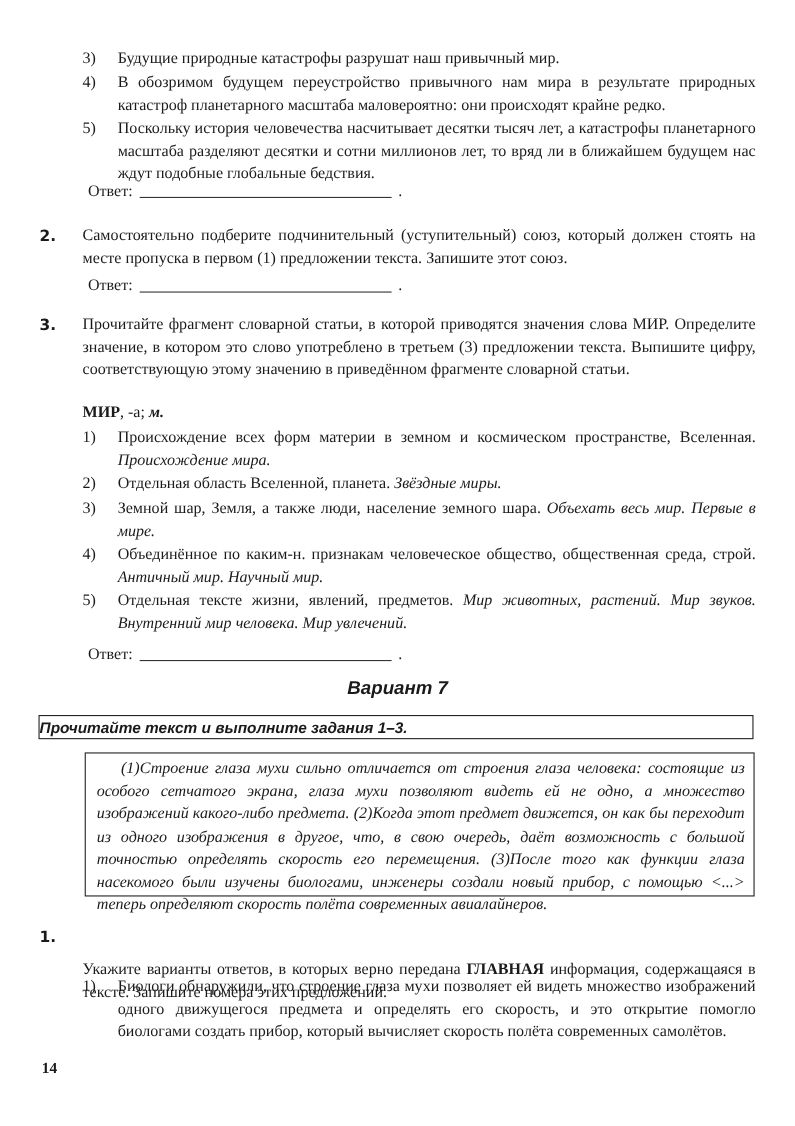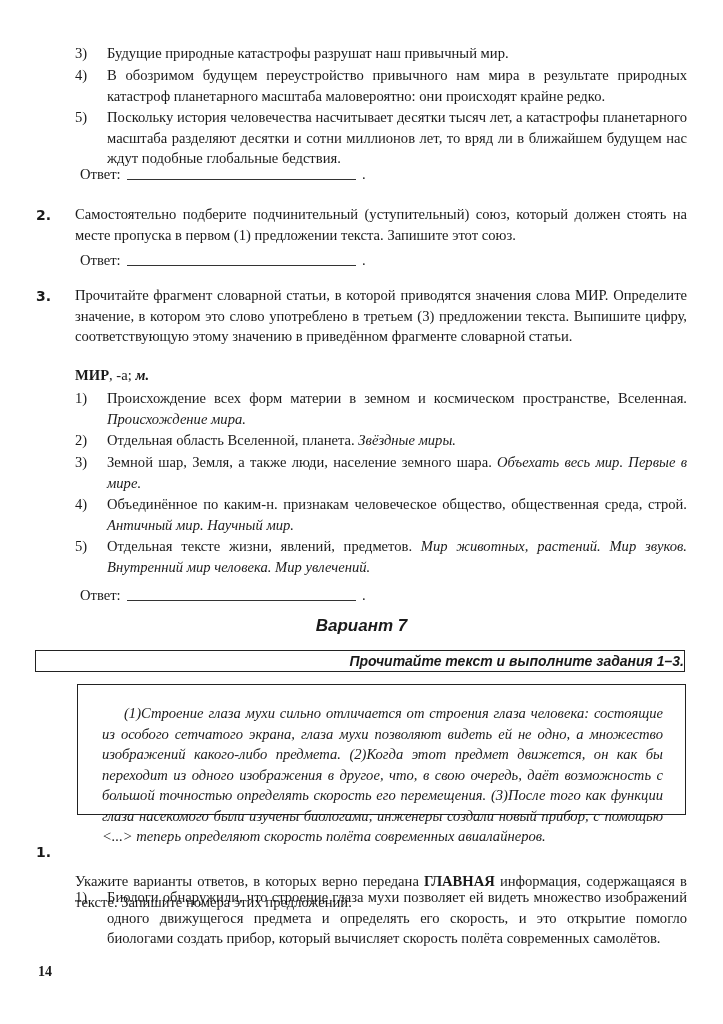--- a/index.html
+++ b/index.html
@@ -24,29 +24,29 @@
     i { font-style: italic; }
     .dict-word { position: absolute; left: 75px; }
     .variant-title {
       position: absolute; left: 0; width: 723px; text-align: center; top: 616px;
       font-family: "Liberation Sans", "DejaVu Sans", sans-serif; font-weight: bold; font-size: 17px; font-style: italic;
     }
     .instr-box {
       position: absolute; left: 35px; top: 650px; width: 650px; height: 22px;
       border: 1.5px solid #222; box-sizing: border-box;
       font-family: "Liberation Sans", "DejaVu Sans", sans-serif; font-weight: bold; font-style: italic;
-      font-size: 14px; text-align: right; line-height: 20px;
+      font-size: 14px; text-align: left; line-height: 20px;
     }
     .text-box {
       position: absolute; left: 77px; top: 684px; width: 609px; height: 131px;
       border: 1.2px solid #222; box-sizing: border-box;
       padding: 2px 6px 0 8px; font-style: italic; text-align: justify;
       font-size: 14.6px; line-height: 20.5px;
     }
-    .text-box p { margin: 16px; text-indent: 22px; }
+    .text-box p { margin: 2px; text-indent: 22px; }
     .page-num { position: absolute; left: 38px; top: 962px; font-size: 14px; font-weight: bold; text-align: center; }
     b { font-weight: bold; }
   </style>
 </head>
 <body>
 
 <div class="opt" style="top:43px;">
   <span class="num">3)</span>
   <div class="txt">Будущие природные катастрофы разрушат наш привычный мир.</div>
 </div>

